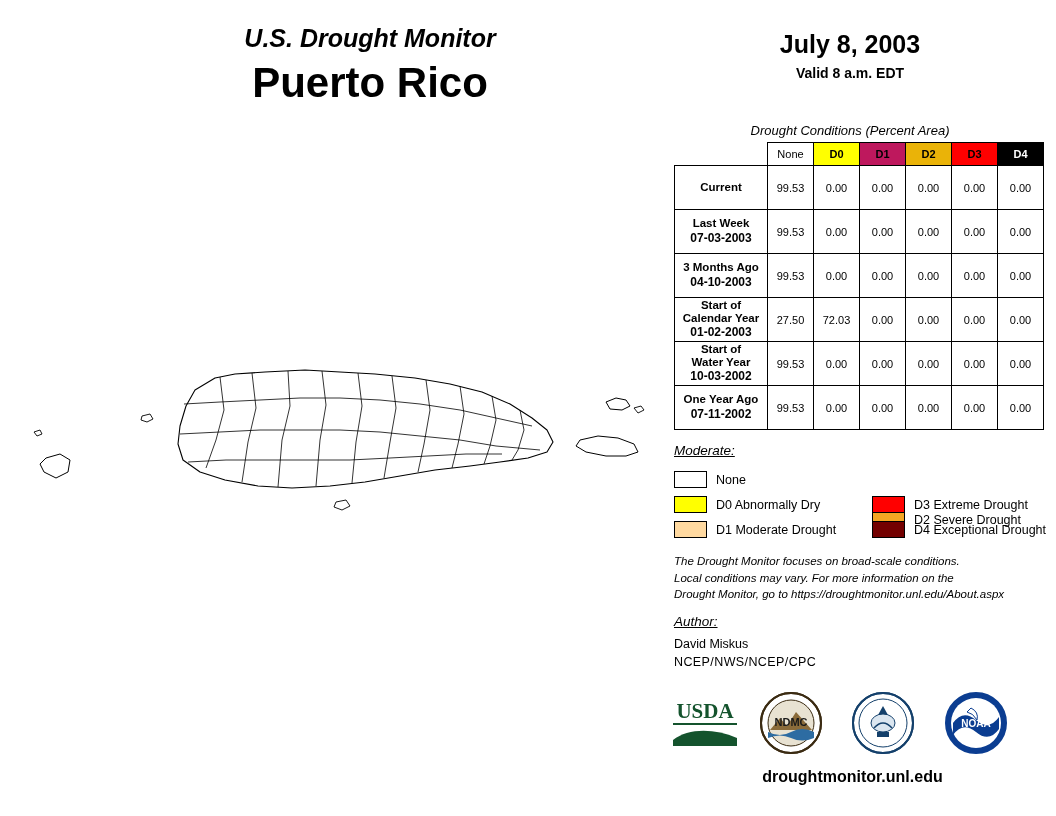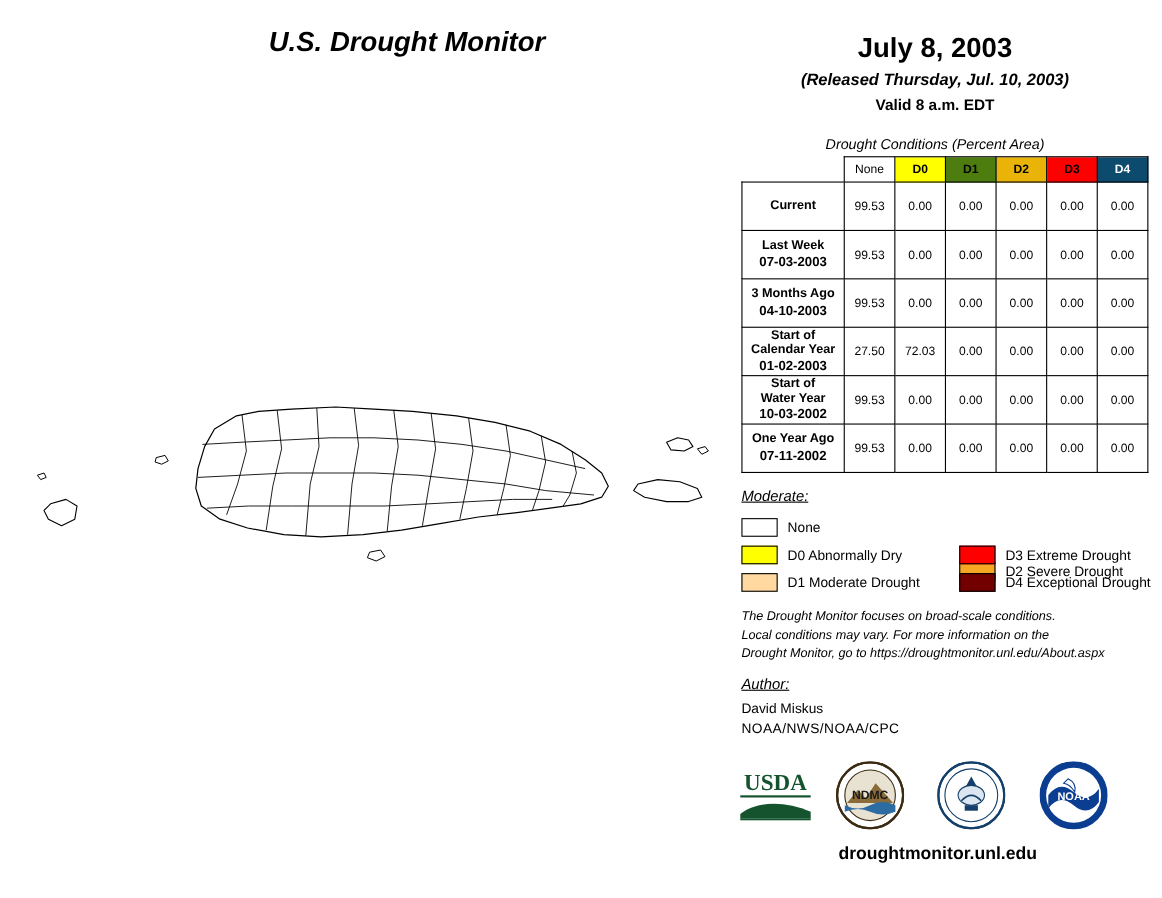--- a/index.html
+++ b/index.html
@@ -192,39 +192,39 @@
     top: 330px;
     width: 630px;
     height: 290px;
   }
 </style>
 </head>
 <body>
 
 <div class="abs" id="title-block">
   <div id="title-main">U.S. Drought Monitor</div>
+  <div id="title-region">Puerto Rico</div>
 </div>
 
 <div class="abs" id="date-block">
   <div id="date-main">July 8, 2003</div>
-  <div id="date-released">(Released Thursday, Jul. 10, 2003)</div>
   <div id="date-valid">Valid 8 a.m. EDT</div>
 </div>
 
 <div class="abs" id="table-caption">Drought Conditions (Percent Area)</div>
 <table class="abs" id="stats-table">
   <thead>
     <tr>
       <td class="corner"></td>
       <td class="hdr-none">None</td>
       <td style="background:#ffff00">D0</td>
-      <td style="background:#4d7c0f">D1</td>
+      <td style="background:#be185d">D1</td>
       <td style="background:#eab308">D2</td>
       <td style="background:#ff0000">D3</td>
-      <td style="background:#0c4a6e;color:#ffffff">D4</td>
+      <td style="background:#000000;color:#ffffff">D4</td>
     </tr>
   </thead>
   <tbody>
     <tr>
       <td class="rowlabel">
         <span>Current</span>
       </td>
       <td class="val">99.53</td>
       <td class="val">0.00</td>
       <td class="val">0.00</td>
@@ -323,21 +323,21 @@
   <span class="legend-swatch" style="background:#730000"></span>
   <span>D4 Exceptional Drought</span>
 </div>
 
 <div class="abs" id="note-block" style="white-space:pre-line">The Drought Monitor focuses on broad-scale conditions.
 Local conditions may vary. For more information on the
 Drought Monitor, go to https://droughtmonitor.unl.edu/About.aspx</div>
 
 <div class="abs" id="author-title">Author:</div>
 <div class="abs" id="author-name">David Miskus</div>
-<div class="abs" id="author-org">NOAA/NWS/NOAA/CPC</div>
+<div class="abs" id="author-org">NCEP/NWS/NCEP/CPC</div>
 
 <div class="abs" id="logos">
 
   <div class="logo" id="ndmc-logo">
     <svg width="62" height="62" viewBox="0 0 62 62">
       <circle cx="31" cy="31" r="30" fill="#ffffff" stroke="#3b2b12" stroke-width="2"></circle>
       <circle cx="31" cy="31" r="23" fill="#e8e2d2" stroke="#3b2b12" stroke-width="1"></circle>
       <path d="M10 38 L20 26 L27 34 L36 20 L52 38 Z" fill="#8a6b3a"></path>
       <path d="M8 40 q12 6 23 0 q11 -6 23 0 l0 6 q-12 5 -23 0 q-11 -5 -23 0 Z" fill="#2d6ca2"></path>
       <circle cx="31" cy="31" r="30" fill="none" stroke="#3b2b12" stroke-width="2"></circle>

